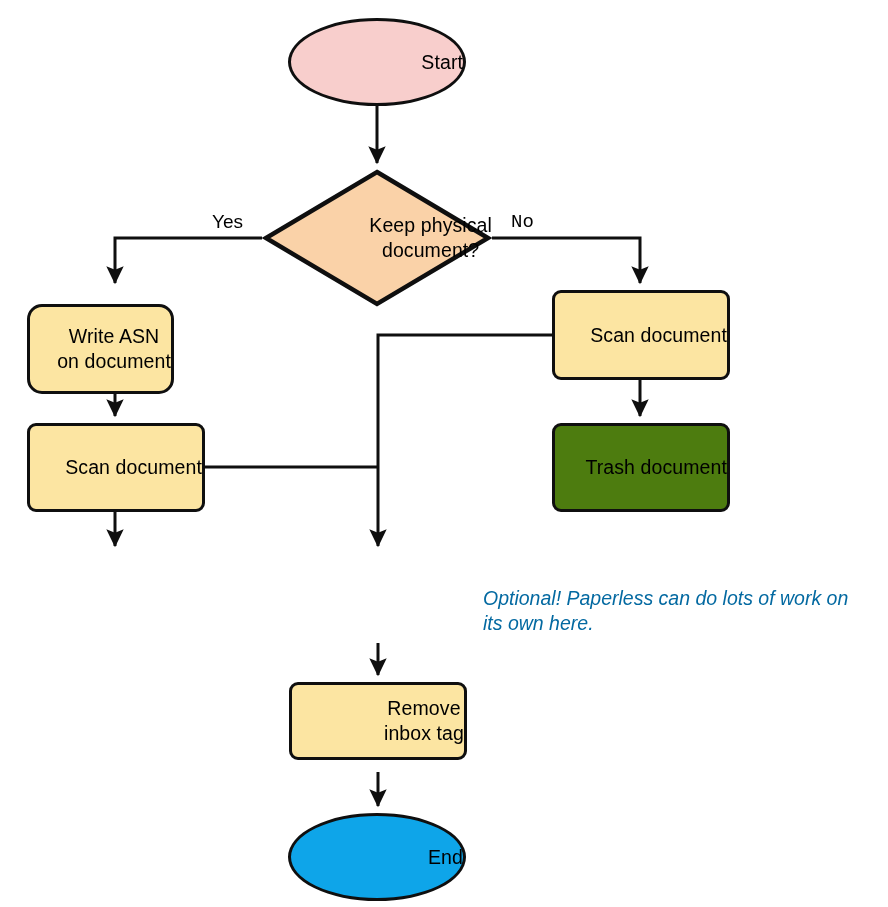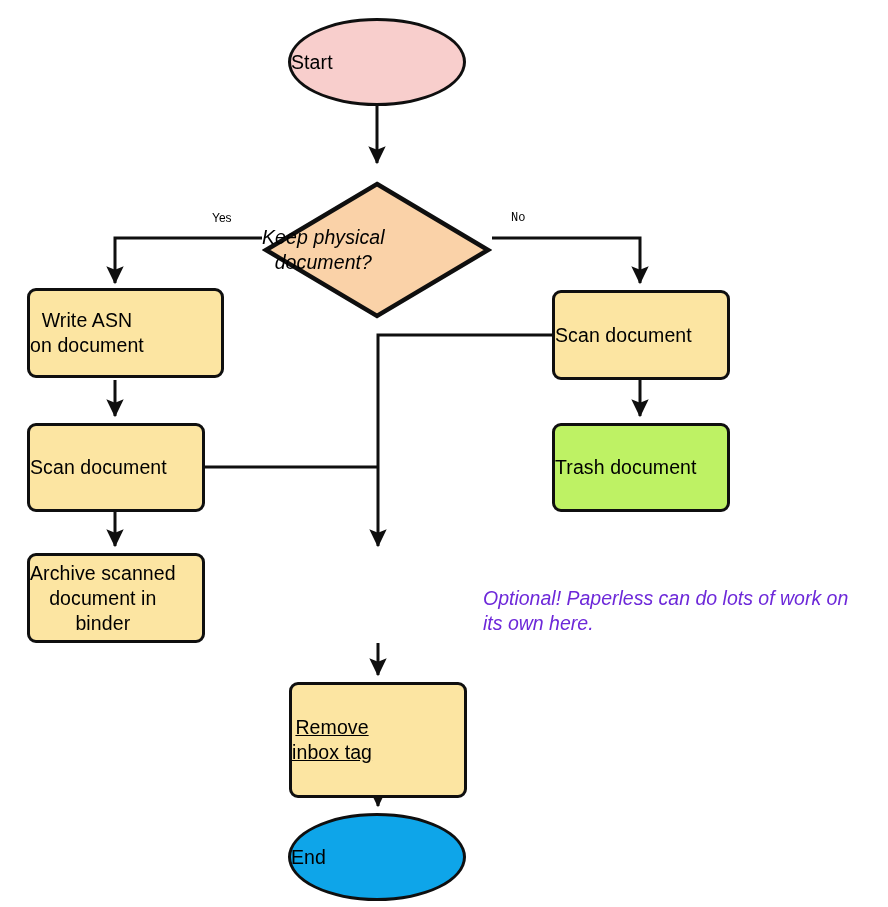--- a/index.html
+++ b/index.html
@@ -24,54 +24,54 @@
     left: 0;
     top: 0;
     width: 888px;
     height: 907px;
   }
   .node {
     position: absolute;
     box-sizing: border-box;
     display: flex;
     align-items: center;
-    justify-content: flex-start;
+    justify-content: flex-end;
     text-align: center;
     color: #000000;
     z-index: 2;
   }
   .node-terminator {
     border-radius: 50%;
     border: 3.5px solid #0f0f0f;
   }
   .node-process {
     border-radius: 9px;
     border: 3.5px solid #0f0f0f;
   }
   .node-label {
     font-size: 19.5px;
     line-height: 25px;
     white-space: pre-line;
     letter-spacing: 0.1px;
   }
   .edge-label {
     position: absolute;
-    font-size: 12px;
+    font-size: 19px;
     color: #000000;
     background: #ffffff;
     padding: 0 3px;
     z-index: 3;
     white-space: nowrap;
   }
   .annotation {
     position: absolute;
     font-style: italic;
     font-size: 19.5px;
     line-height: 25px;
-    color: #6d28d9;
+    color: #0369a1;
     white-space: pre-line;
     z-index: 3;
   }
 </style>
 </head>
 <body>
 
 <div id="flowchart-canvas">
 
   <svg id="edge-layer" viewBox="0 0 888 907" width="888" height="907" xmlns="http://www.w3.org/2000/svg">
@@ -102,57 +102,52 @@
       <path d="M 378 643 L 378 675" marker-end="url(#arrowhead)"></path>
 
       <path d="M 378 772 L 378 806" marker-end="url(#arrowhead)"></path>
     </g>
   </svg>
 
   <div class="node node-terminator" style="left:288px; top:18px; width:178px; height:88px; background:#f8cecc;">
     <span class="node-label">Start</span>
   </div>
 
-  <div class="node" style="left:262px; top:180px; width:230px; height:140px;font-style:italic;">
+  <div class="node" style="left:262px; top:168px; width:230px; height:140px;">
     <svg width="230" height="140" viewBox="0 0 230 140" style="position:absolute; left:0; top:0;">
       <polygon points="115,4 226,70 115,136 4,70" fill="#fad2a8" stroke="#0f0f0f" stroke-width="4.5" stroke-linejoin="miter"></polygon>
     </svg>
     <span class="node-label" style="position:relative; z-index:1;">Keep physical
 document?</span>
   </div>
 
   <span class="edge-label" style="left:209px; top:211px;">Yes</span>
 
   <span class="edge-label" style="left:508px; top:211px;font-family:Liberation Mono, monospace;">No</span>
 
-  <div class="node node-process" style="left:27px; top:288px; width:197px; height:90px; background:#fce5a2;">
+  <div class="node node-process" style="left:27px; top:304px; width:147px; height:90px; background:#fce5a2;border-radius:15px;">
     <span class="node-label">Write ASN
 on document</span>
   </div>
 
   <div class="node node-process" style="left:27px; top:423px; width:178px; height:89px; background:#fce5a2;">
     <span class="node-label">Scan document</span>
   </div>
 
-  <div class="node node-process" style="left:27px; top:553px; width:178px; height:90px; background:#fce5a2;">
-    <span class="node-label">Archive scanned
-document in
-binder</span>
-  </div>
 
   <div class="node node-process" style="left:552px; top:290px; width:178px; height:90px; background:#fce5a2;">
     <span class="node-label">Scan document</span>
   </div>
 
-  <div class="node node-process" style="left:552px; top:423px; width:178px; height:89px; background:#bef264;">
+  <div class="node node-process" style="left:552px; top:423px; width:178px; height:89px; background:#4d7c0f;">
     <span class="node-label">Trash document</span>
   </div>
 
 
-  <div class="node node-process" style="left:289px; top:682px; width:178px; height:116px; background:#fce5a2;text-decoration:underline;">
+  <div class="node node-process" style="left:289px; top:682px; width:178px; height:78px; background:#fce5a2;">
     <span class="node-label">Remove
 inbox tag</span>
   </div>
 
   <div class="node node-terminator" style="left:288px; top:813px; width:178px; height:88px; background:#0ea5e9;">
     <span class="node-label">End</span>
   </div>
 
   <div class="annotation" style="left:483px; top:586px; width:400px;">Optional! Paperless can do lots of work on
 its own here.</div>

